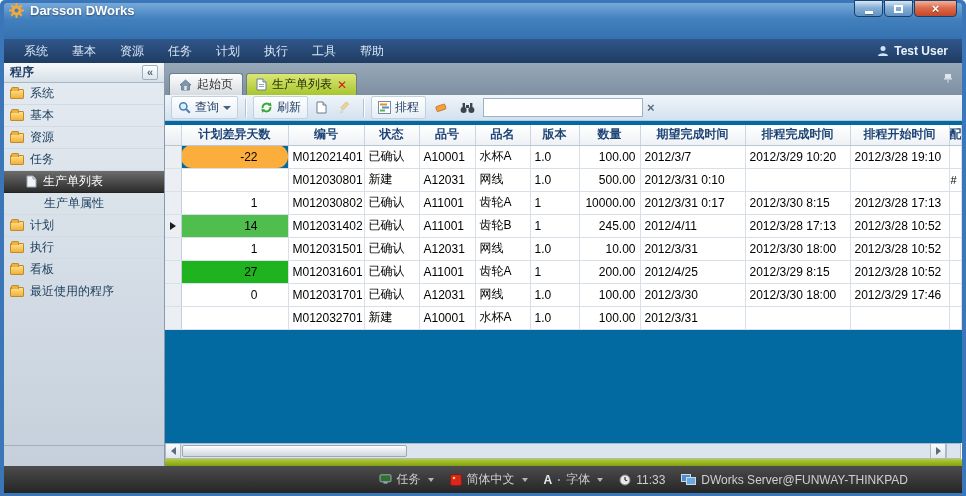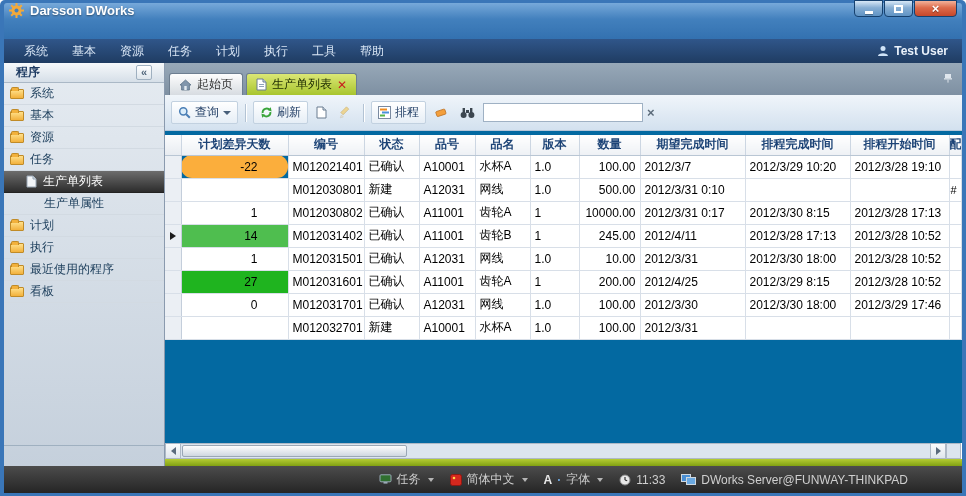--- a/index.html
+++ b/index.html
@@ -30,21 +30,21 @@
   .menu-user { margin-left:auto; display:flex; align-items:center; gap:5px; color:#eaf2fb;
                font-weight:bold; padding-right:6px; }
 
   
   .bodyarea { flex:1; display:flex; min-height:0; }
 
   
   .sidebar { width:161px; background:linear-gradient(#e5ebf1,#c5d0dc); border-right:1px solid #8a9aae;
              display:flex; flex-direction:column; }
   .sb-header { height:20px; background:linear-gradient(#f6f9fb,#d6dfe8); border-bottom:1px solid #aab8c6;
-               display:flex; align-items:center; padding:0 12px; color:#1f3c63; font-weight:bold; }
+               display:flex; align-items:center; padding:0 6px; color:#1f3c63; font-weight:bold; }
   .sb-collapse { margin-left:auto; width:16px; height:15px; border:1px solid #9fb0c0; border-radius:2px;
                  background:linear-gradient(#fff,#dde5ec); color:#51677c; font-size:11px; line-height:13px;
                  text-align:center; cursor:pointer; }
   .sb-items { flex:1; overflow:hidden; }
   .sb-item { height:22px; display:flex; align-items:center; gap:6px; padding:0 6px;
              border-bottom:1px solid #d2dae2; color:#21425f; cursor:pointer; }
   .sb-item.indent1 { padding-left:22px; }
   .sb-item.indent2 { padding-left:40px; }
   .sb-item.selected { background:linear-gradient(#6d6d6d,#2c2c2c); color:#fff; border-bottom:1px solid #222; }
   .folder-icon { width:14px; height:10px; background:linear-gradient(#ffe08a,#f2b13c); border:1px solid #c08b27;
@@ -60,21 +60,21 @@
 
   .tabbar { height:32px; background:linear-gradient(#97a8b8,#7e90a2); display:flex; align-items:flex-end;
             padding-left:4px; gap:3px; }
   .tab { height:22px; display:flex; align-items:center; gap:5px; padding:0 9px;
          border:1px solid #6d7e90; border-bottom:none; border-radius:3px 3px 0 0; cursor:pointer; }
   .tab.inactive { background:linear-gradient(#fdfdfd,#d7dce1); color:#333; }
   .tab.active { background:linear-gradient(#dbe775,#a8c52e); color:#1c2a00; }
   .tab-close { color:#c81e1e; font-weight:bold; font-size:12px; line-height:1; cursor:pointer; }
   .tabbar-right { margin-left:auto; margin-right:8px; align-self:center; cursor:pointer; }
 
-  .toolbar { height:36px; background:linear-gradient(#f0f5fa,#d3e1ef); border-bottom:1px solid #b5c6d8;
+  .toolbar { height:26px; background:linear-gradient(#f0f5fa,#d3e1ef); border-bottom:1px solid #b5c6d8;
              display:flex; align-items:center; gap:4px; padding:0 6px; }
   .tb-btn { display:flex; align-items:center; gap:4px; padding:2px 6px; border:1px solid #c2d1e0;
             border-radius:2px; background:linear-gradient(#ffffff,#e6eef6); color:#1f3c63; cursor:pointer; }
   .tb-icon-btn { padding:2px 3px; border:1px solid transparent; border-radius:2px; display:flex;
                  align-items:center; cursor:pointer; }
   .tb-sep { width:1px; height:18px; background:#b3c3d4; box-shadow:1px 0 0 #fff; margin:0 3px; }
   .caret { width:0; height:0; border-left:4px solid transparent; border-right:4px solid transparent;
            border-top:4px solid #49607a; }
   .tb-input { width:160px; height:19px; border:1px solid #9fb1c4; background:#fff; padding:0 4px;
               font-size:12px; outline:none; }
@@ -205,25 +205,25 @@
         <div class="sb-item">
           <span class="folder-icon"></span>
           <span>计划</span>
         </div>
         <div class="sb-item">
           <span class="folder-icon"></span>
           <span>执行</span>
         </div>
         <div class="sb-item">
           <span class="folder-icon"></span>
+          <span>看板</span>
+        </div>
+        <div class="sb-item">
+          <span class="folder-icon"></span>
           <span>最近使用的程序</span>
-        </div>
-        <div class="sb-item">
-          <span class="folder-icon"></span>
-          <span>看板</span>
         </div>
       </div>
       <div class="sb-search">
         <svg width="15" height="12" viewBox="0 0 15 12">
           <rect x="2.6" y="1" width="2.4" height="5" fill="#3c4650"></rect>
           <rect x="10" y="1" width="2.4" height="5" fill="#3c4650"></rect>
           <rect x="6" y="3" width="3" height="3" fill="#3c4650"></rect>
           <circle cx="3.6" cy="8" r="3" fill="#3c4650"></circle>
           <circle cx="11.4" cy="8" r="3" fill="#3c4650"></circle>
         </svg>

